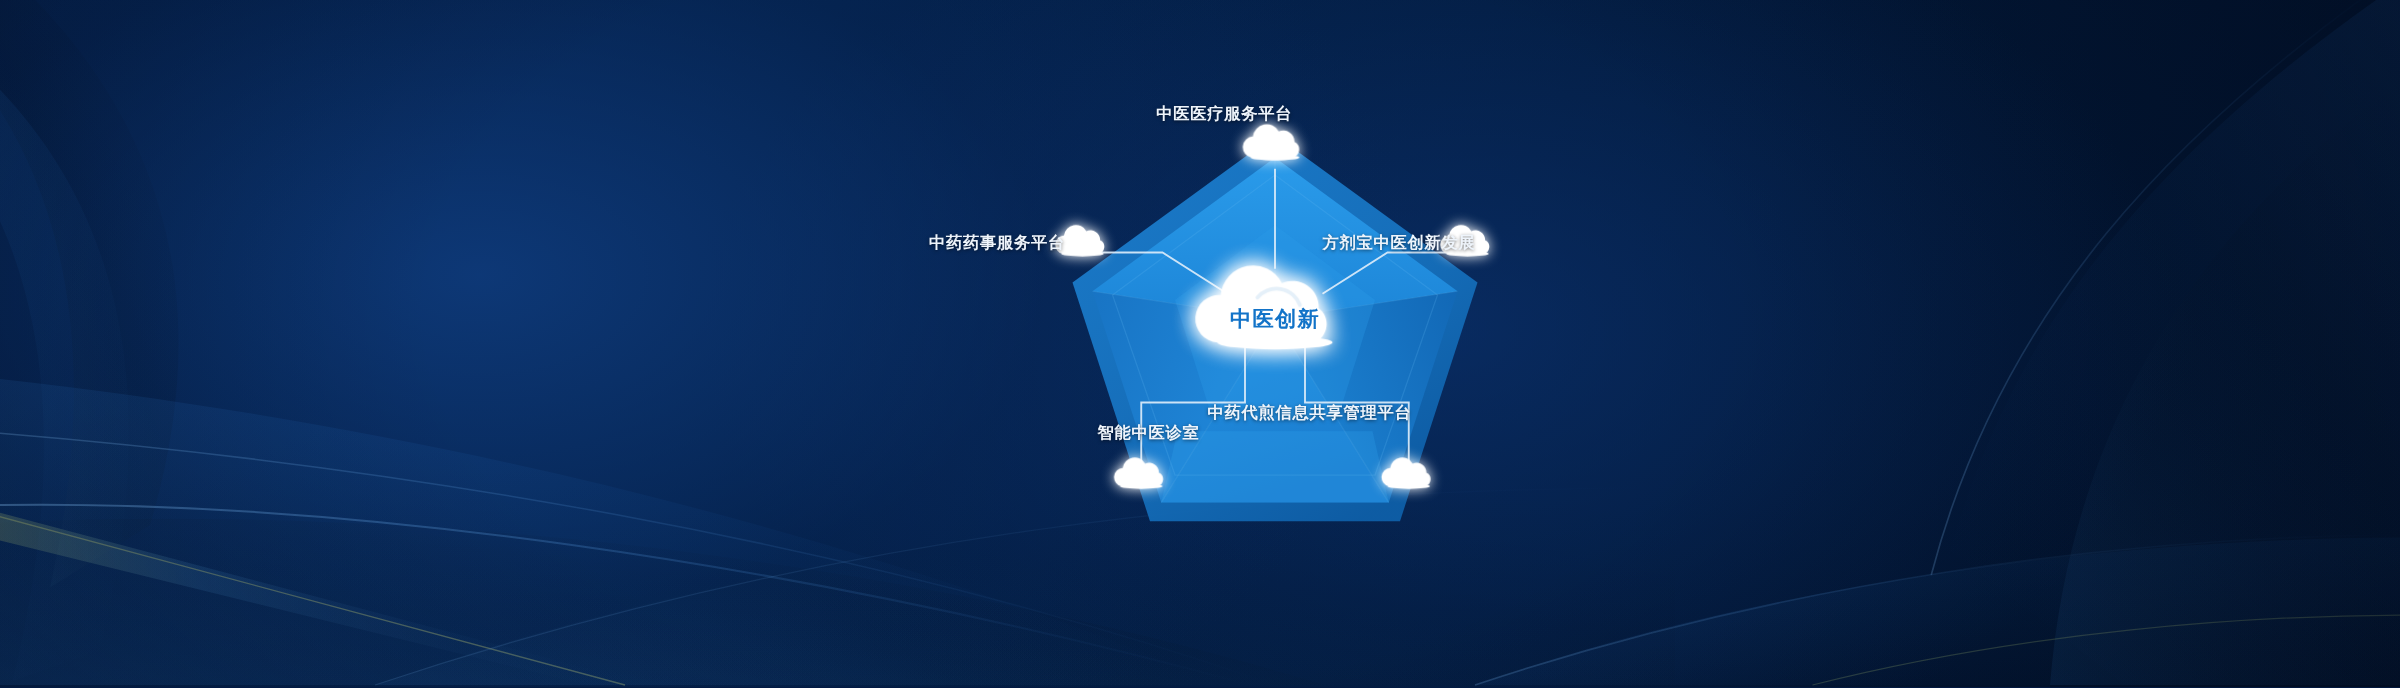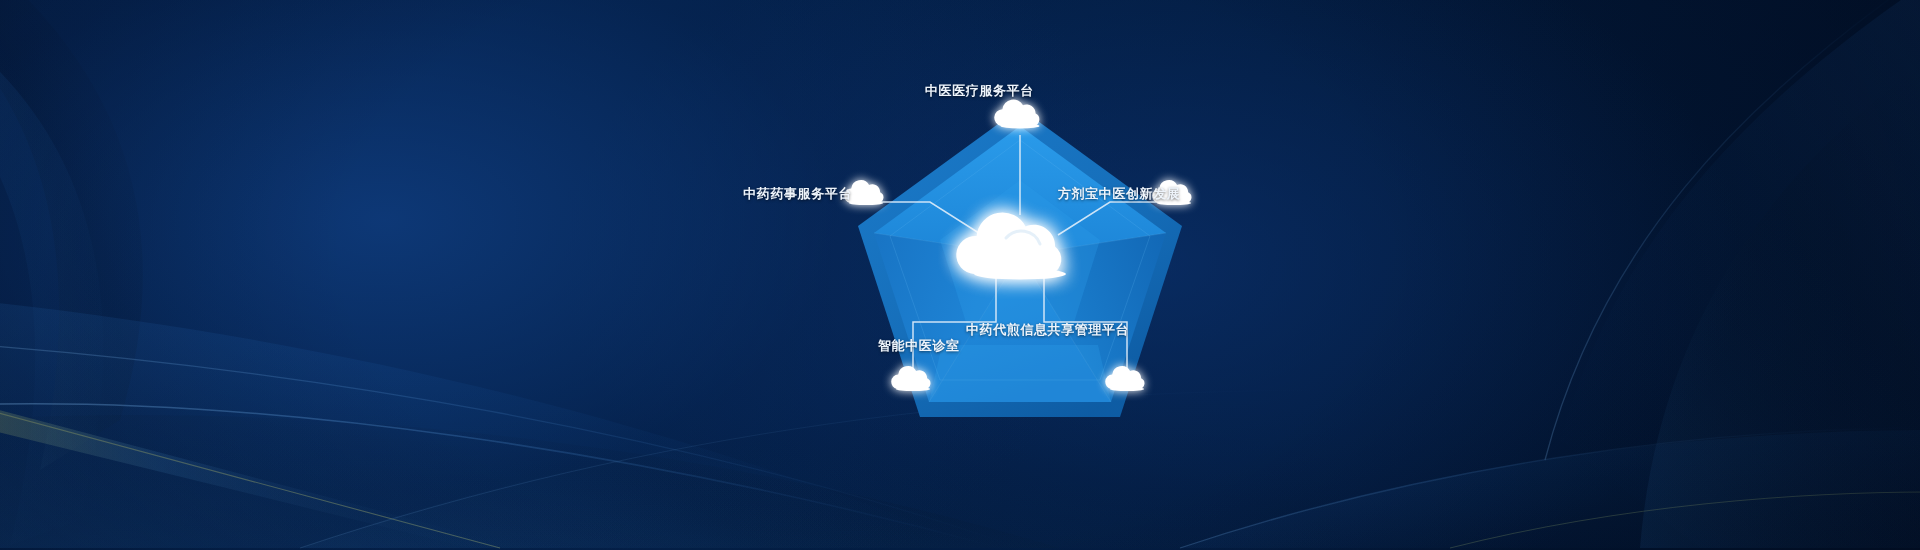--- a/index.html
+++ b/index.html
@@ -294,20 +294,21 @@
                    a 26 26 0 0 1 49 -9.5
                    a 21 21 0 0 1 29.4 20
                    a 16 16 0 0 1 -3.4 27.5 Z" fill="#ffffff"></path>
           <ellipse cx="0" cy="22" rx="46" ry="5.5" fill="#ffffff"></ellipse>
 
           <path d="M -14 -14 a 20 20 0 0 1 34 6" fill="none" stroke="#e2eef8" stroke-width="3" stroke-linecap="round" opacity=".9"></path>
         </g>
       </g>
     </svg>
 
+    <div class="center-label" style="top:214px">中医创新</div>
 
     <div class="node-label lbl-top">中医医疗服务平台</div>
     <div class="node-label lbl-left" style="left: auto; right: 418px;">中药药事服务平台</div>
     <div class="node-label lbl-right">方剂宝中医创新发展</div>
     <div class="node-label lbl-bl">智能中医诊室</div>
     <div class="node-label lbl-br">中药代煎信息共享管理平台</div>
   </div>
 
 </div>
 

